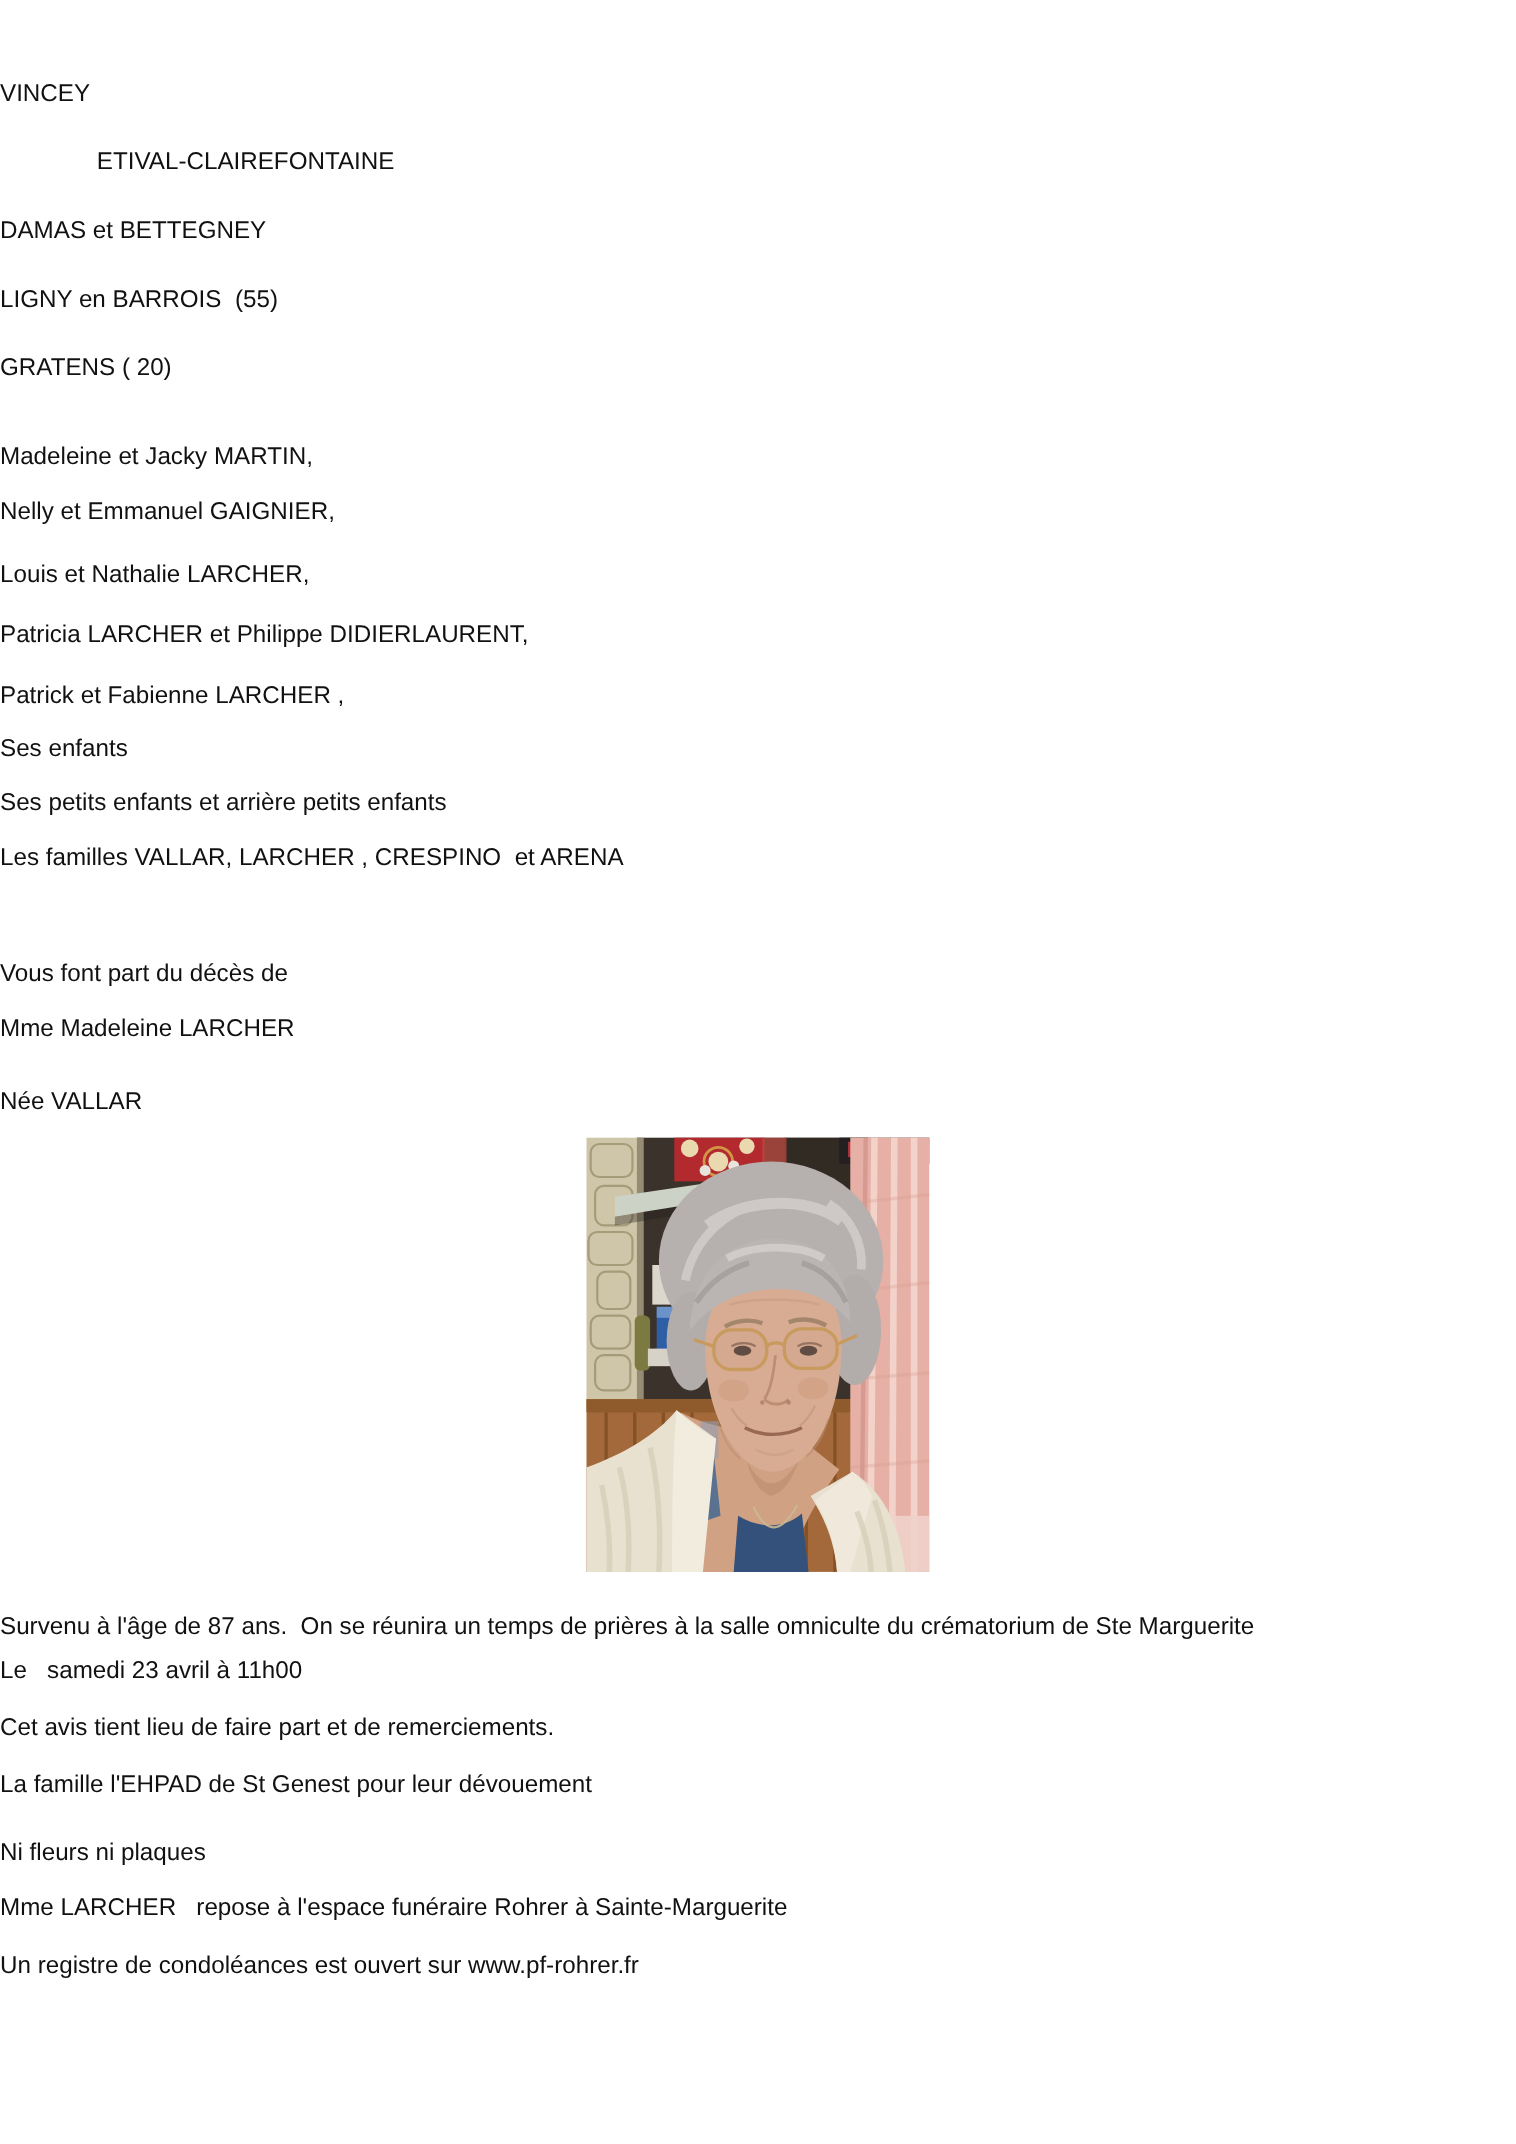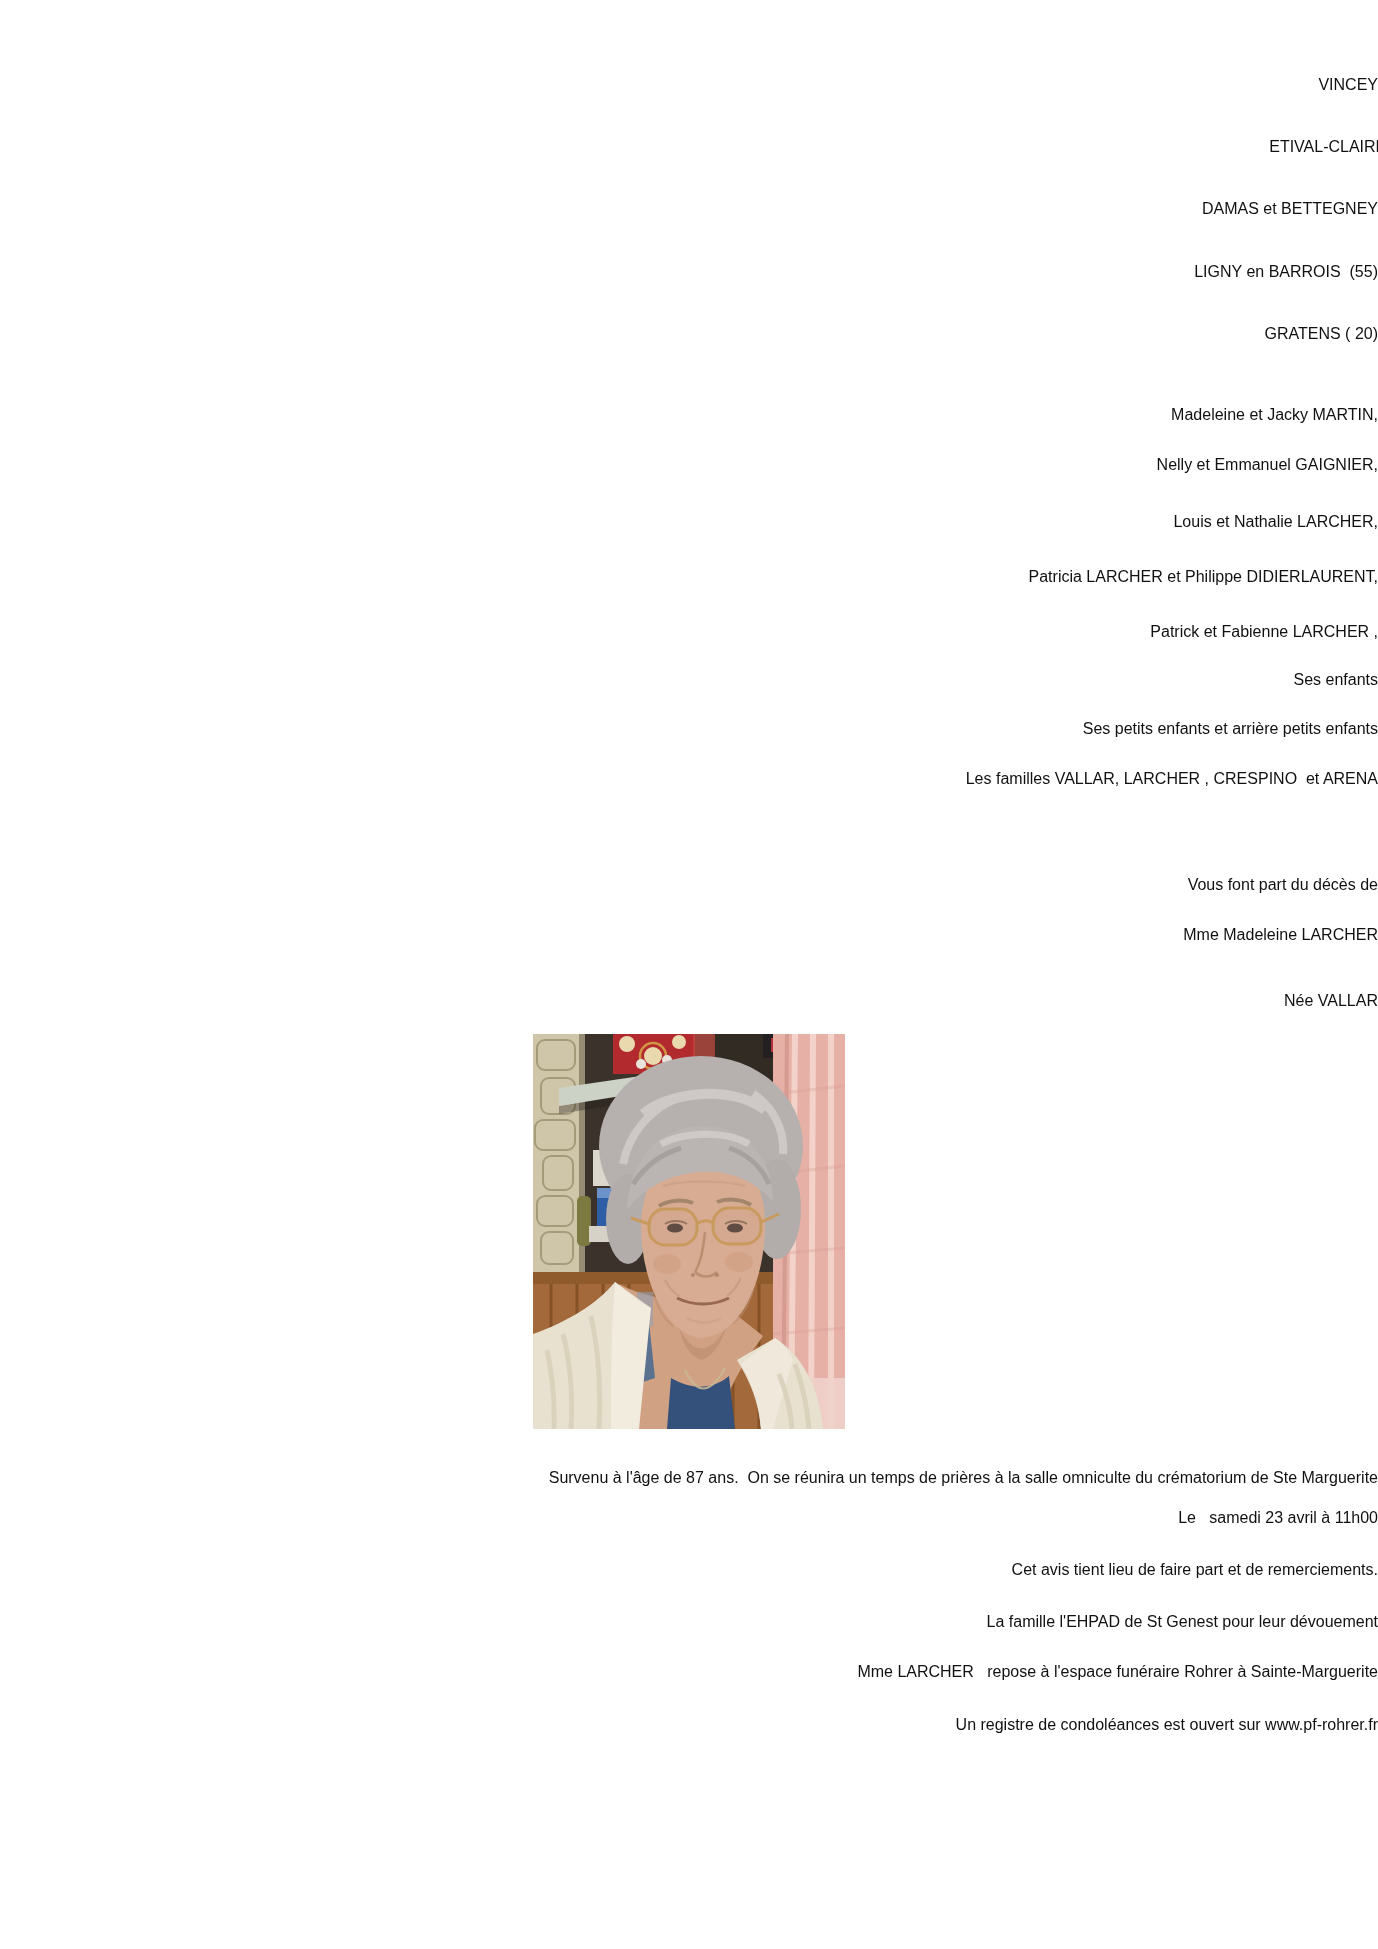--- a/index.html
+++ b/index.html
@@ -10,22 +10,22 @@
     color: #111111;
   }
   .page {
     position: relative;
     width: 1378px; height: 1949px;
     background: #ffffff;
     overflow: hidden;
   }
   .line {
     margin: 0;
-    text-align: right;
-    font-size: 16px;
+    text-align: left;
+    font-size: 22px;
     line-height: 30px;
     font-weight: 400;
     white-space: pre-wrap;
     color: #111111;
   }
   .shift { transform: translateX(88px); }
   .photo {
     width: 312px; height: 395px;
     margin-left: auto; margin-right: auto;
   }
@@ -200,16 +200,17 @@
           <line x1="228" y1="188" x2="246" y2="180"></line>
         </g>
       </g>
     </svg>
   </div>
 
   <p class="line" style="margin-top:34px">Survenu à l'âge de 87 ans.  On se réunira un temps de prières à la salle omniculte du crématorium de Ste Marguerite</p>
   <p class="line" style="margin-top:10px">Le   samedi 23 avril à 11h00</p>
   <p class="line" style="margin-top:22px">Cet avis tient lieu de faire part et de remerciements.</p>
   <p class="line" style="margin-top:22px">La famille l'EHPAD de St Genest pour leur dévouement</p>
+  <p class="line" style="margin-top:32px">Ni fleurs ni plaques</p>
   <p class="line" style="margin-top:20px">Mme LARCHER   repose à l'espace funéraire Rohrer à Sainte-Marguerite</p>
   <p class="line" style="margin-top:23px">Un registre de condoléances est ouvert sur www.pf-rohrer.fr</p>
 
 </div>
 
 </body></html>

